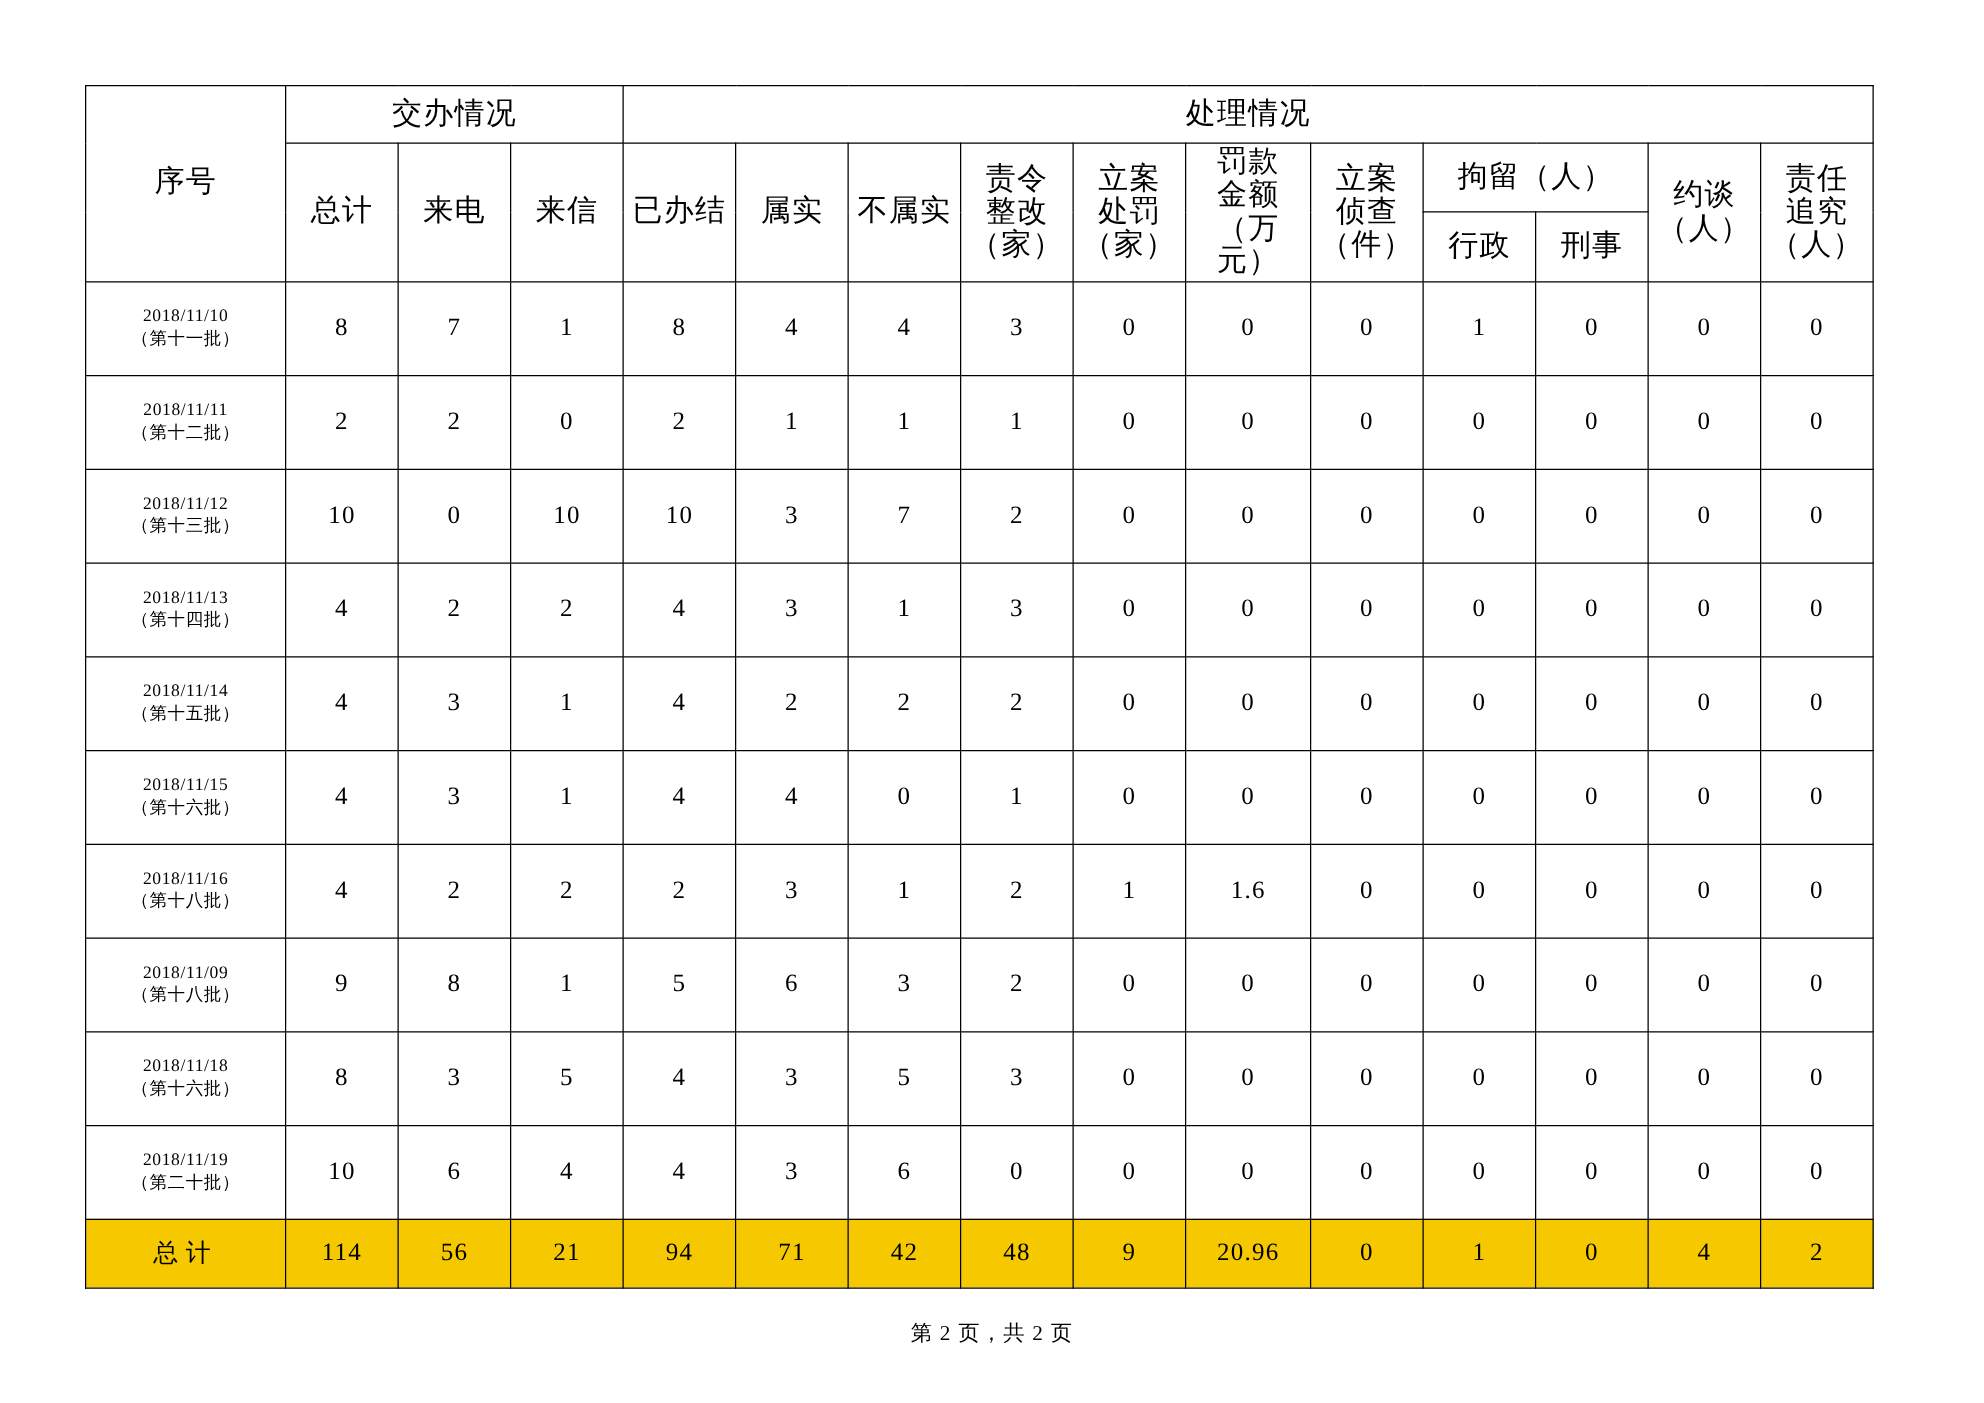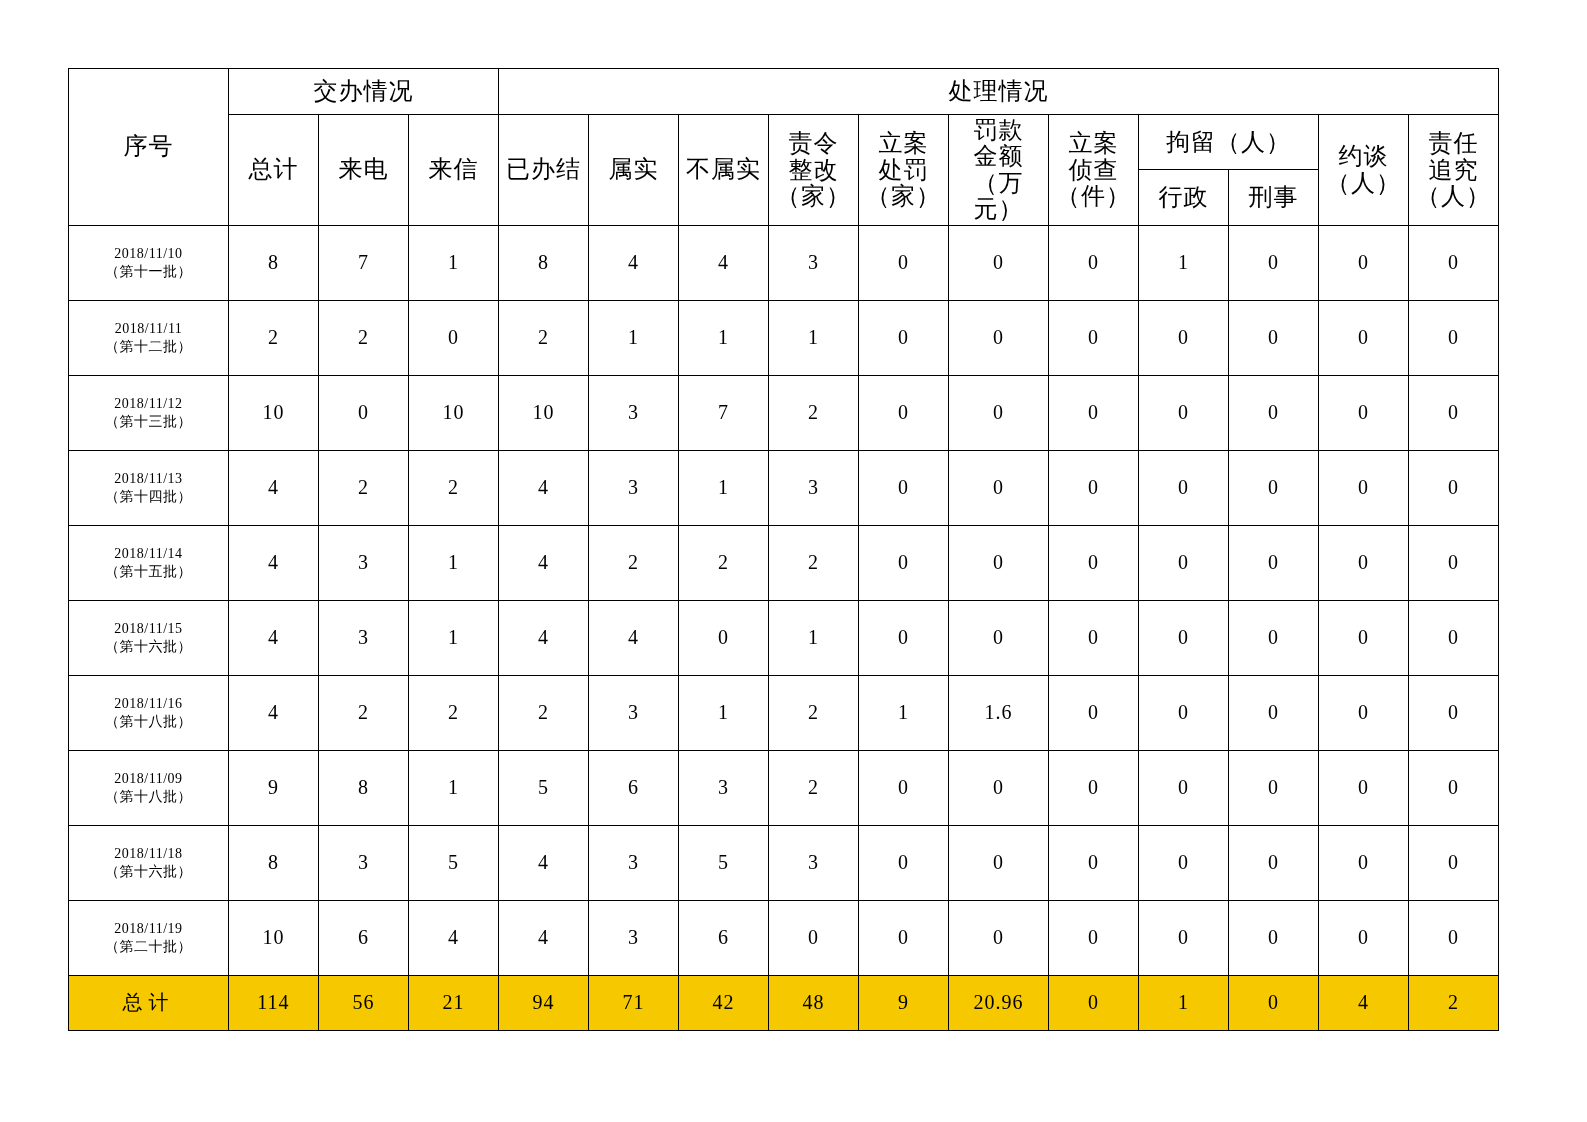--- a/index.html
+++ b/index.html
@@ -384,14 +384,15 @@
             <td class="num">0</td>
             <td class="num">1</td>
             <td class="num">0</td>
             <td class="num">4</td>
             <td class="num">2</td>
           </tr>
         </tbody>
     </table>
   </div>
 
+  <div class="footer">第 2 页，共 2 页</div>
 
 </div>
 
 </body></html>

